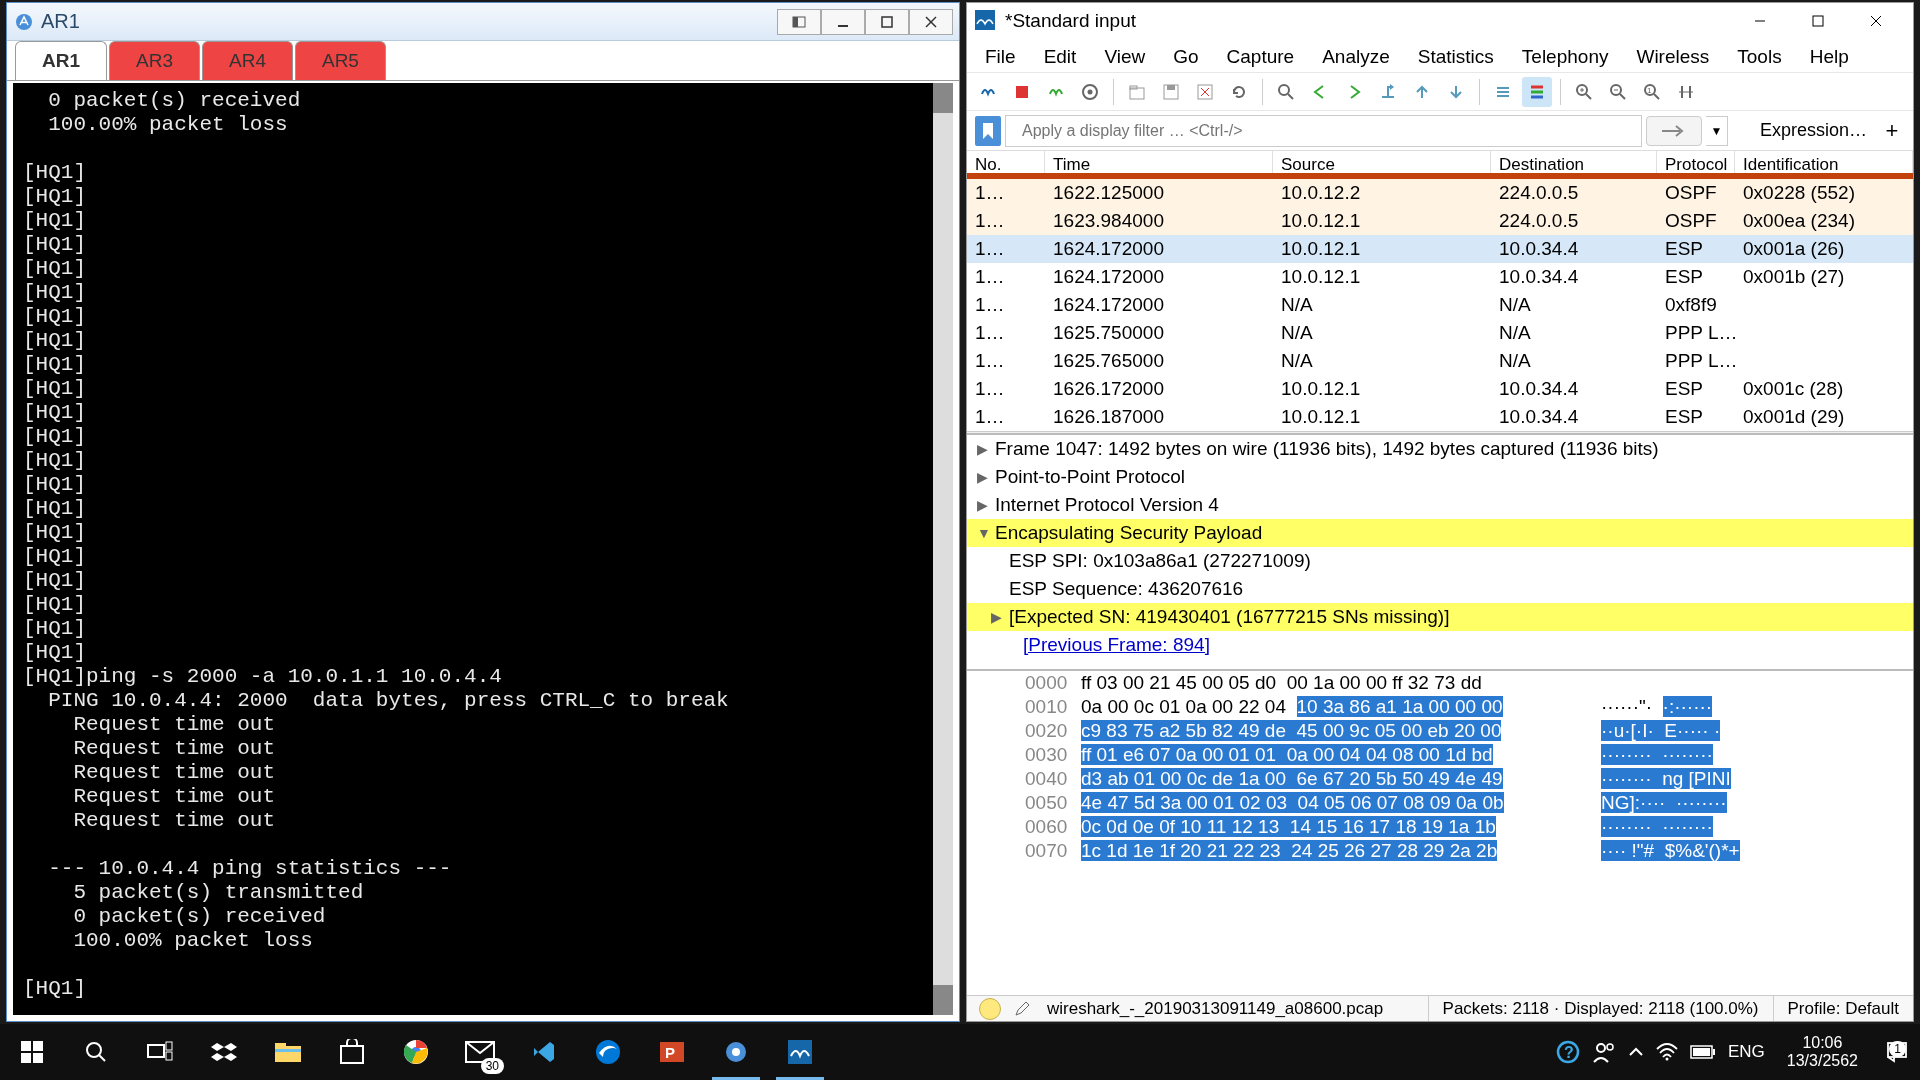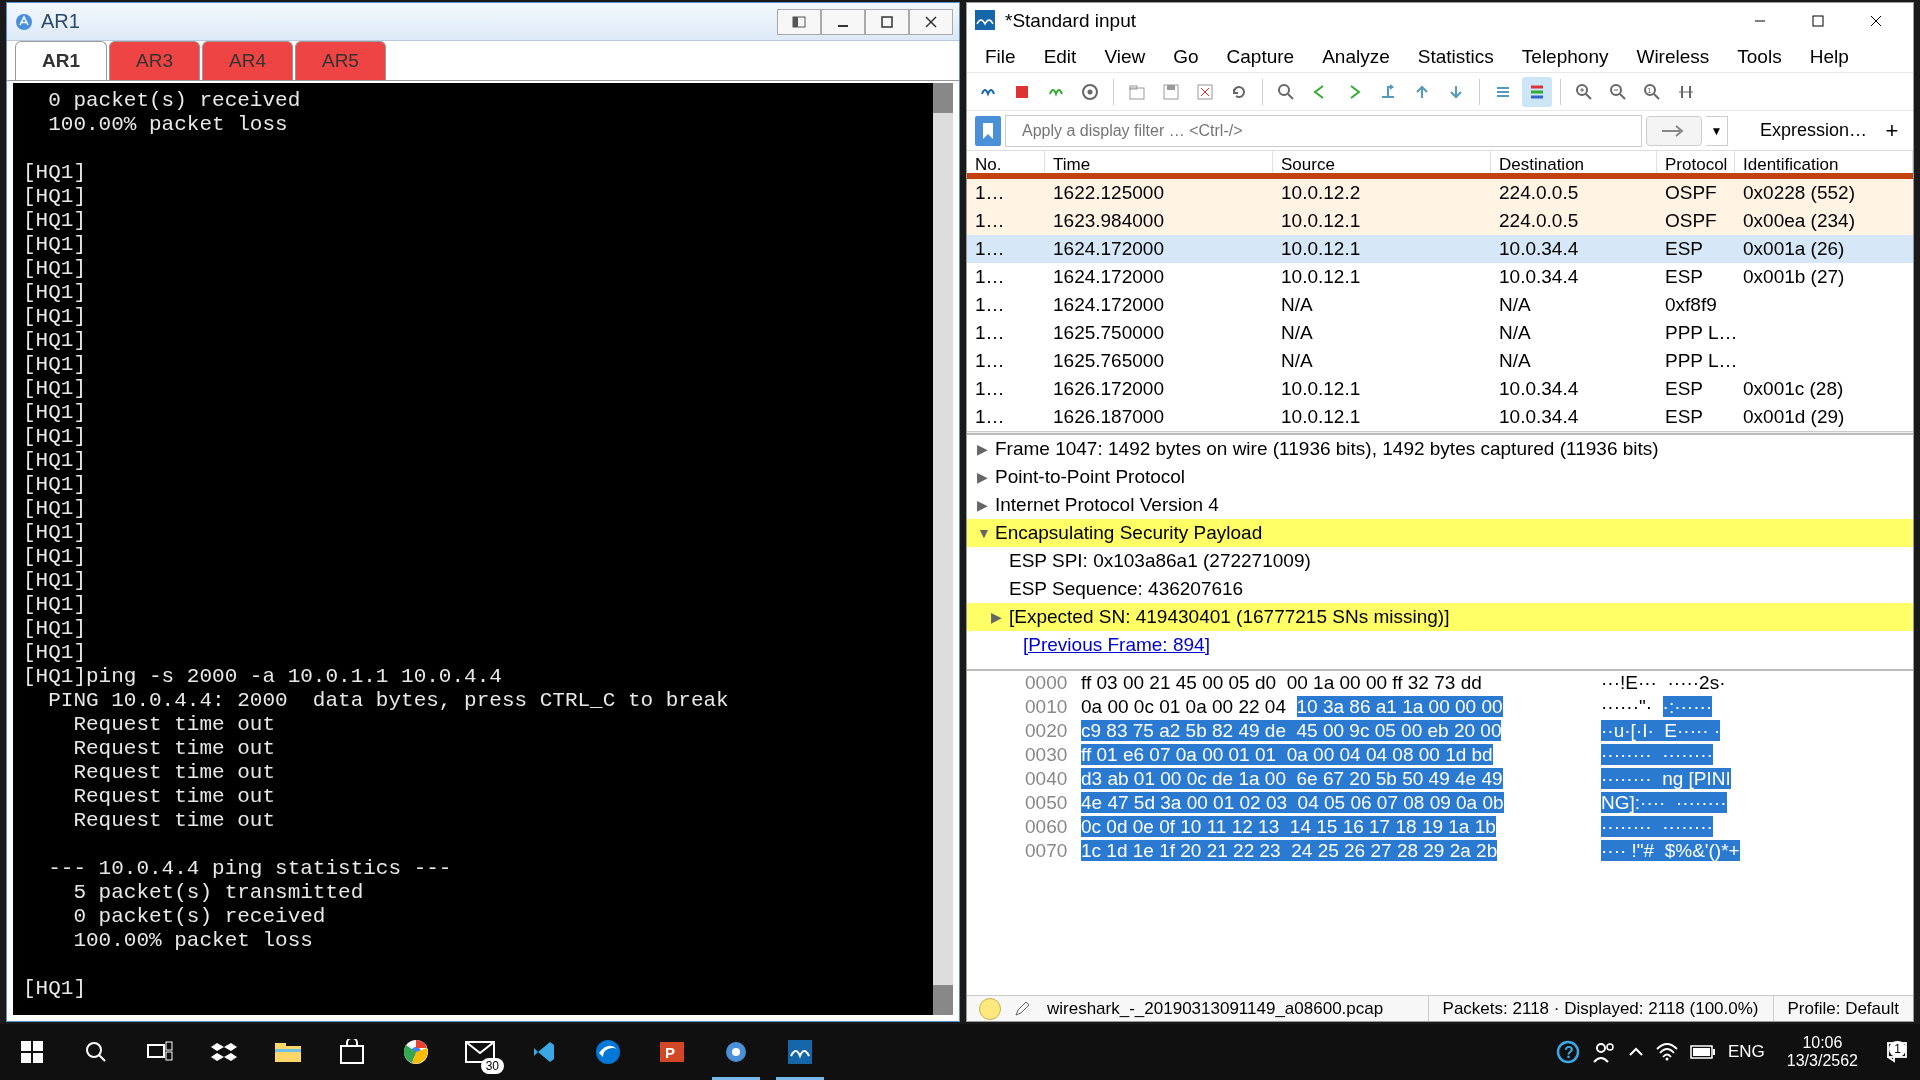--- a/index.html
+++ b/index.html
@@ -484,21 +484,20 @@
         </div>
       <div class="ws-drow i2">
           <span class="link">[Previous Frame: 894]</span>
         </div>
     </div>
 
     <div class="ws-hex" id="ws-hex">
         <div class="ws-hexrow">
           <div class="off">0000</div>
           <div class="bytes">ff 03 00 21 45 00 05 d0  00 1a 00 00 ff 32 73 dd</div>
-          <div class="ascii">···!E···  ·····2s·</div>
         </div>
         <div class="ws-hexrow">
           <div class="off">0010</div>
           <div class="bytes">0a 00 0c 01 0a 00 22 04  <span class="sel">10 3a 86 a1 1a 00 00 00</span></div>
           <div class="ascii">······"·  <span class="sel">·:······</span></div>
         </div>
         <div class="ws-hexrow">
           <div class="off">0020</div>
           <div class="bytes"><span class="sel">c9 83 75 a2 5b 82 49 de  45 00 9c 05 00 eb 20 00</span></div>
           <div class="ascii"><span class="sel">··u·[·I·  E····· ·</span></div>

